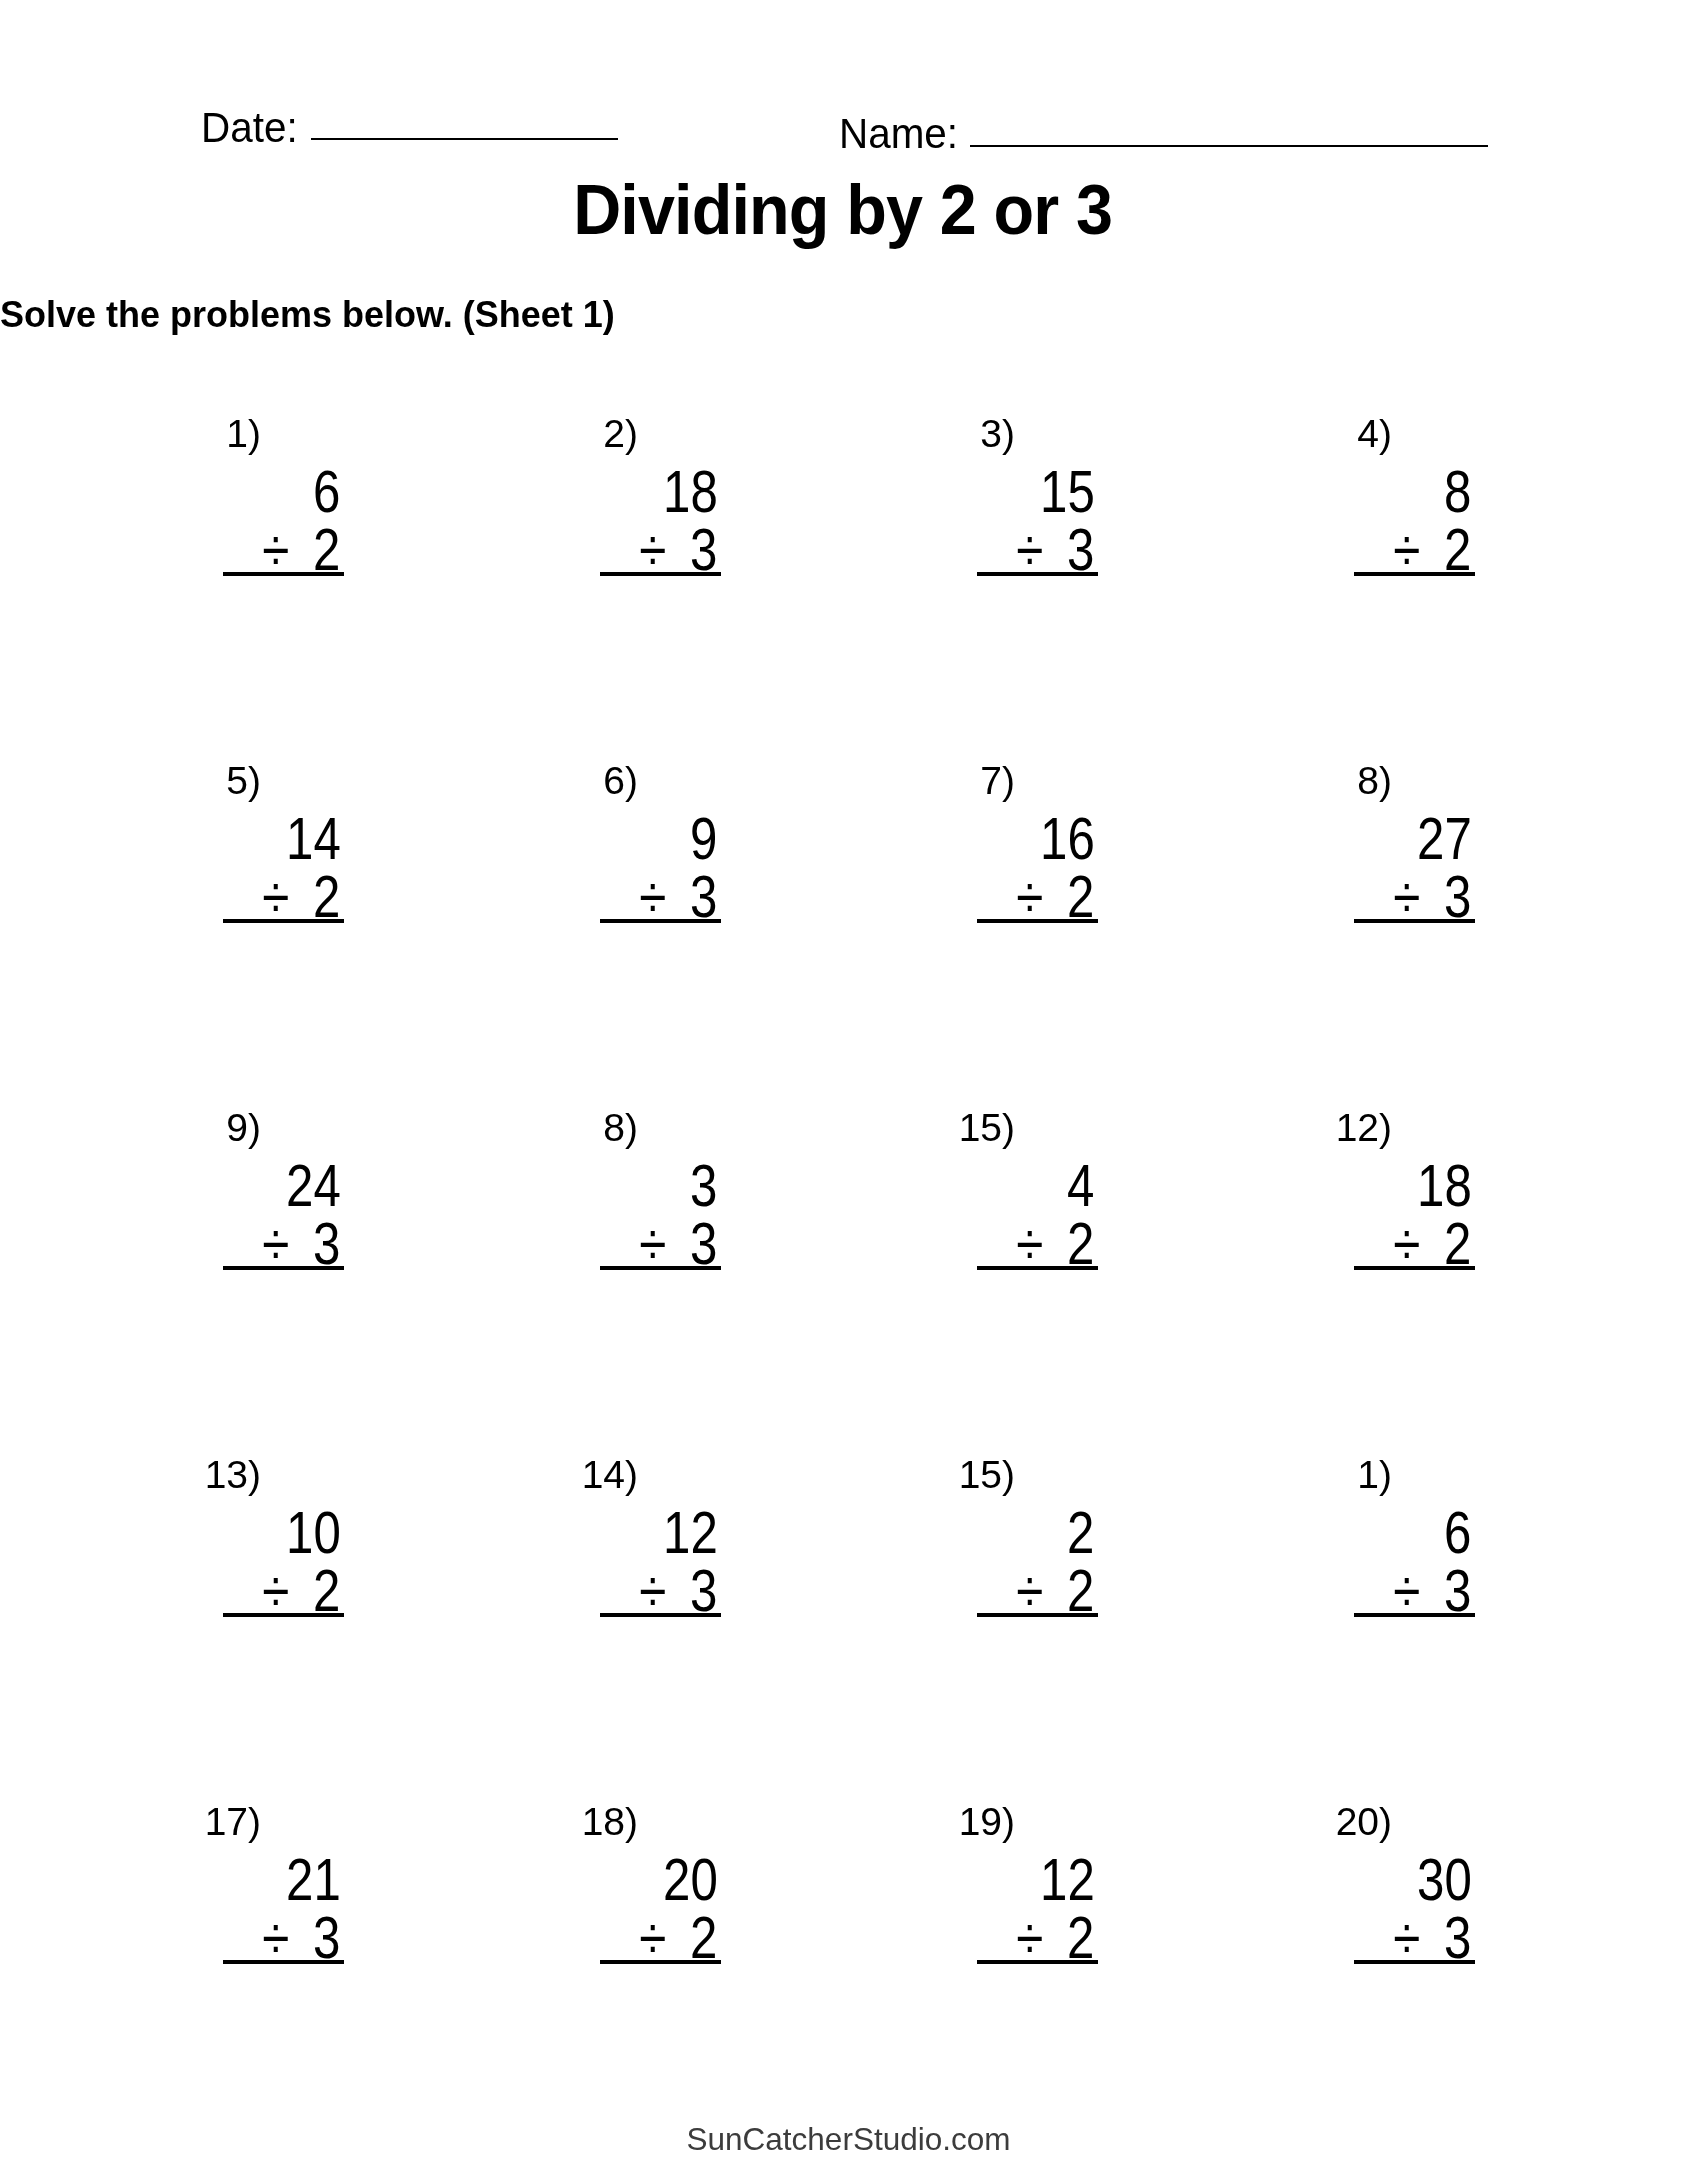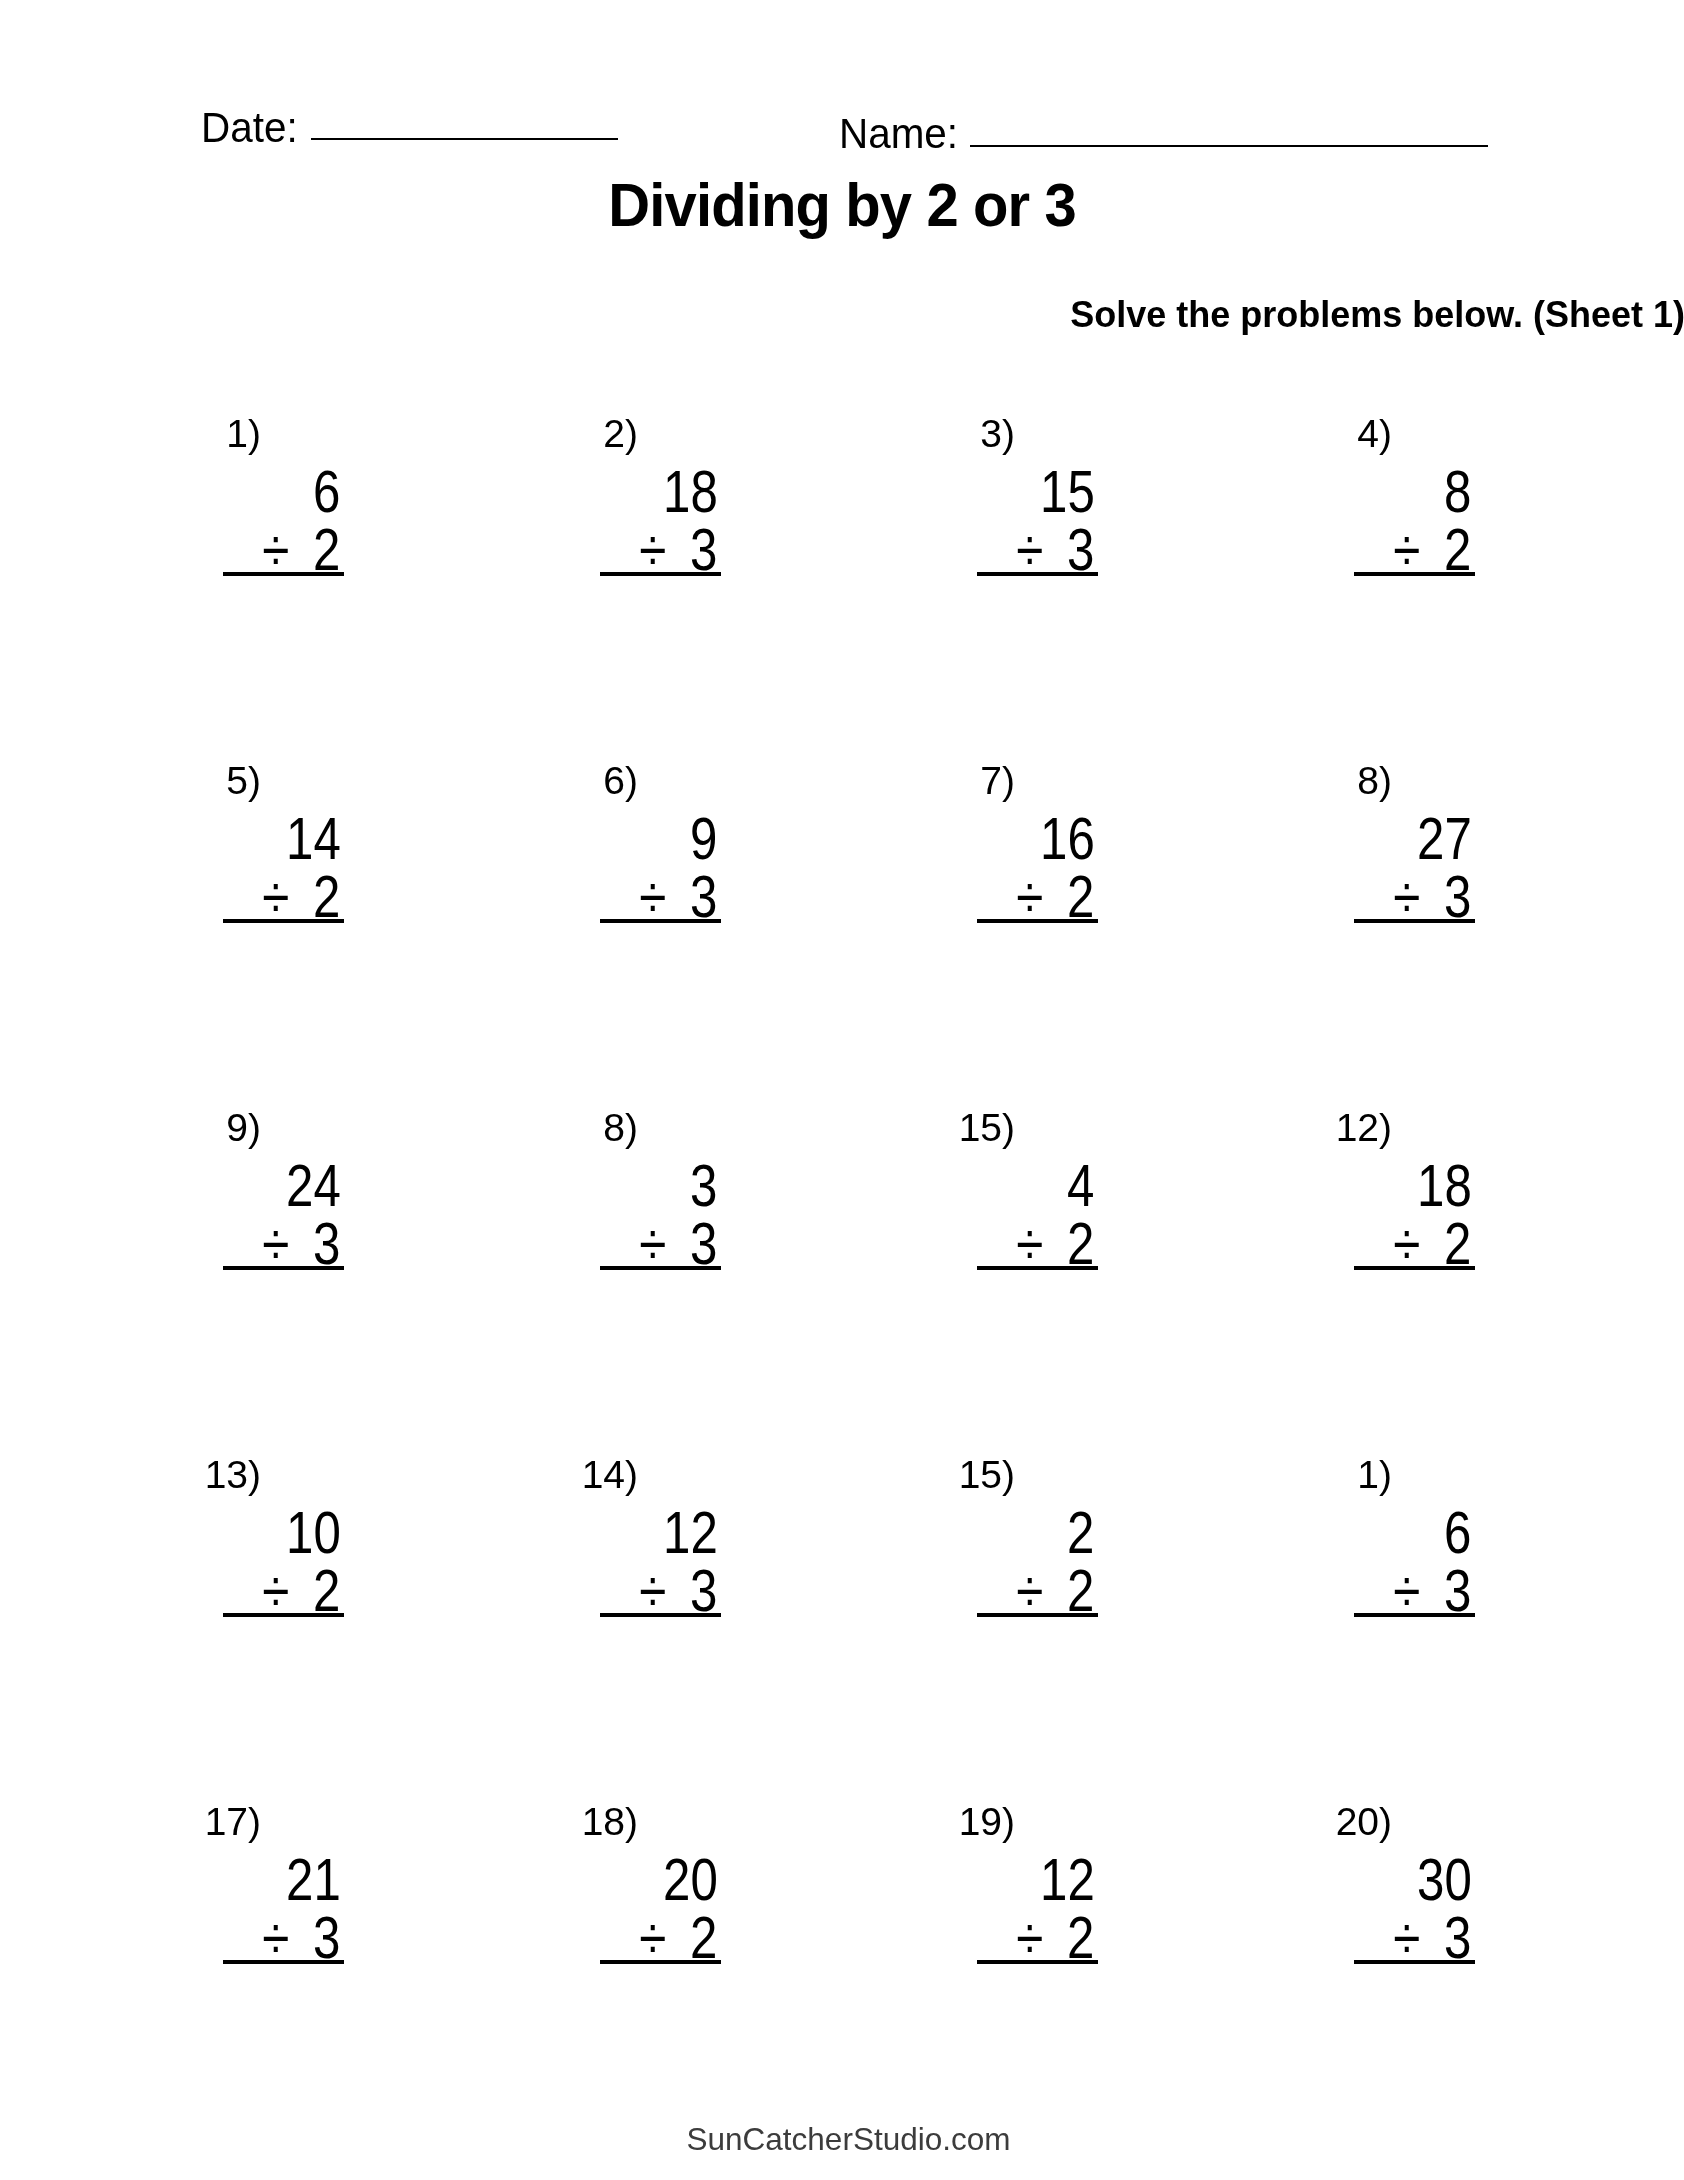--- a/index.html
+++ b/index.html
@@ -51,37 +51,37 @@
     width: 518px;
     border-top: 2.6px solid var(--ink, #000);
   }
   
   .title {
     position: absolute;
     left: 0;
     right: 0;
     top: 175px;
     text-align: center;
-    font-size: 61px;
+    font-size: 70px;
     font-weight: bold;
     line-height: 1;
     letter-spacing: -0.9px;
   }
   .title > span {
     display: inline-block;
     transform: scaleX(0.95);
     transform-origin: 50% 0;
     white-space: nowrap;
   }
   .subtitle {
     position: absolute;
     left: 0;
     right: 0;
     top: 297px;
-    text-align: right;
+    text-align: left;
     font-size: 36px;
     font-weight: bold;
     line-height: 1;
   }
   
   .problems {
     position: absolute;
     left: 223px;
     top: 414px;
     display: grid;

